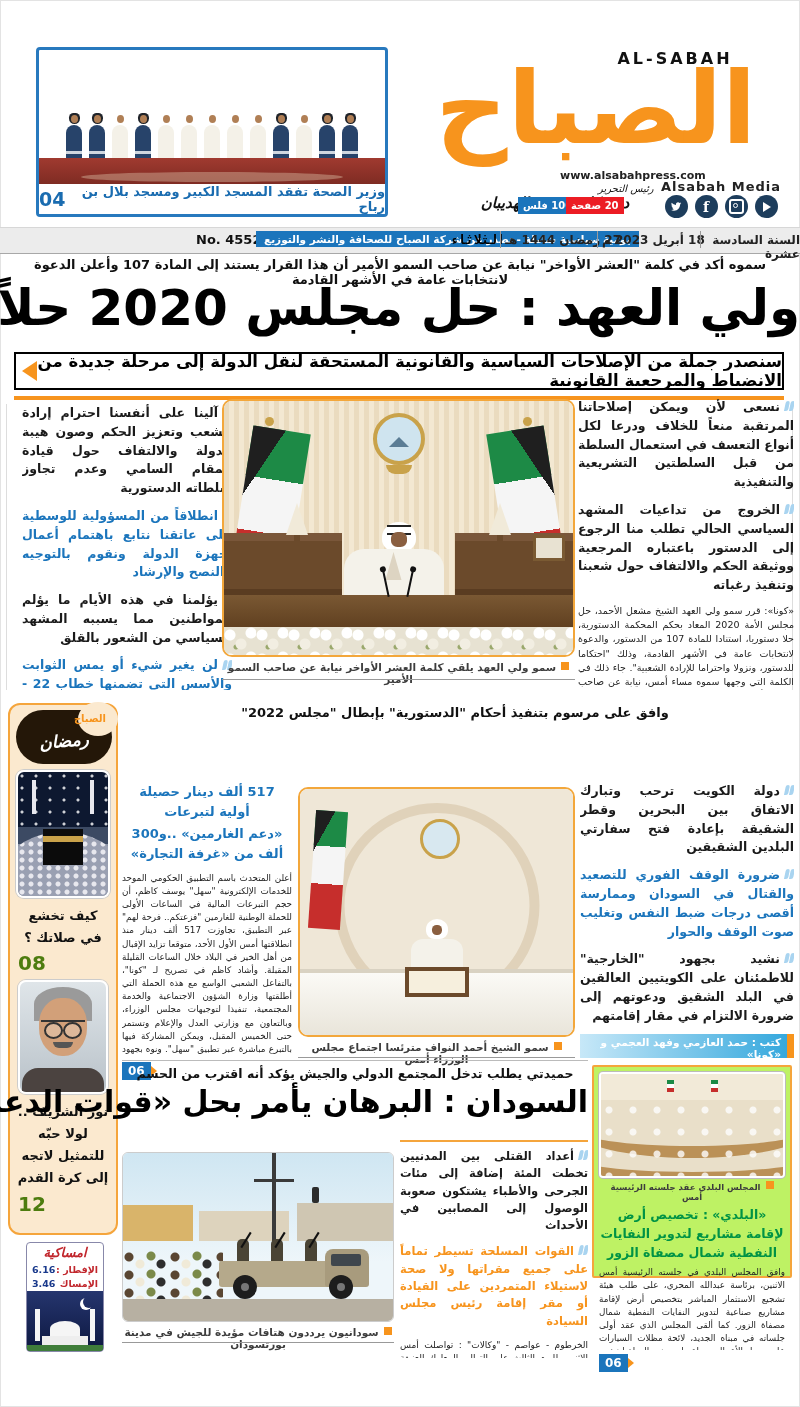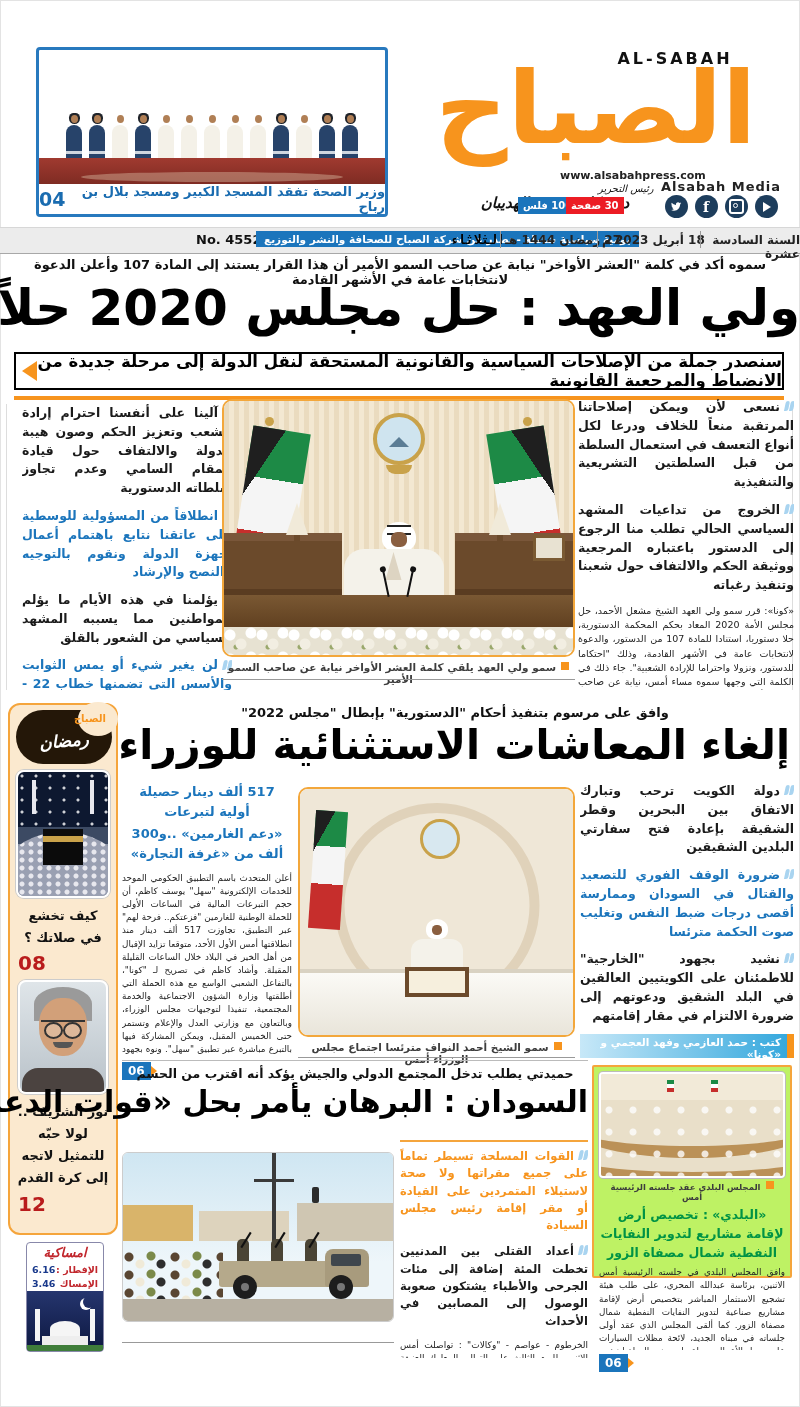--- a/index.html
+++ b/index.html
@@ -129,21 +129,21 @@
   .rl-top{position:absolute;right:6px;top:4px;font-size:10px;font-weight:bold;color:#F7941D;z-index:2;}
   .rl-main{position:absolute;left:10px;top:22px;width:80px;text-align:center;font-size:17px;font-weight:bold;font-style:italic;color:#fff;transform:rotate(-5deg);z-index:2;}
   .kaaba{position:relative;width:94px;height:128px;margin:3px auto 0;border-radius:8px;border:2px solid #fff;box-shadow:0 0 0 1px #ccc;overflow:hidden;box-sizing:border-box;
      background:linear-gradient(180deg,#0d1830 0 44%,#3c4a63 44% 58%,#8a92a4 58%);}
   .kstars{position:absolute;inset:0;background:radial-gradient(circle at 4px 4px,rgba(255,255,255,.8) 1px,transparent 2px);background-size:14px 12px;height:50%;}
   .kmin{position:absolute;top:8px;width:4px;height:34px;background:#e8e8ee;}
   .kcrowd{position:absolute;bottom:0;left:-10%;width:120%;height:52%;border-radius:50% 50% 0 0;background:radial-gradient(circle at 4px 4px,#e8e8ee 2px,transparent 3px),#9aa0b2;background-size:9px 8px;}
   .cube{position:absolute;left:50%;top:46%;transform:translateX(-50%);width:40px;height:36px;background:#0b0b0b;}
   .cube::after{content:"";position:absolute;left:0;right:0;top:7px;height:6px;background:#c9a24a;}
   .sbt{font-size:13px;font-weight:bold;color:#111;text-align:center;line-height:1.7;margin:7px 2px 2px;}
-  .sbref{font-size:20px;font-weight:bold;color:#b91c1c;text-align:left;margin:0 4px;direction:ltr;}
+  .sbref{font-size:20px;font-weight:bold;color:#4d7c0f;text-align:left;margin:0 4px;direction:ltr;}
   .portrait{position:relative;width:90px;height:114px;margin:5px auto 0;border-radius:8px;border:2px solid #fff;box-shadow:0 0 0 1px #ccc;overflow:hidden;box-sizing:border-box;background:linear-gradient(180deg,#dfe5e9,#b9c2c9);}
   .hair{position:absolute;top:5px;left:50%;transform:translateX(-50%);width:58px;height:34px;border-radius:50% 50% 0 0;background:#9a9a9a;}
   .pf{position:absolute;top:16px;left:50%;transform:translateX(-50%);width:48px;height:58px;border-radius:45% 45% 48% 48%;background:#d2a079;}
   .gl{position:absolute;top:38px;left:50%;transform:translateX(-50%);width:44px;height:16px;border-top:2px solid #333;}
   .gl::before,.gl::after{content:"";position:absolute;top:0;width:15px;height:13px;border:2px solid #333;border-radius:50%;background:rgba(255,255,255,.25);}
   .gl::before{left:3px;} .gl::after{right:3px;}
   .mu{position:absolute;top:60px;left:50%;transform:translateX(-50%);width:20px;height:6px;border-radius:0 0 8px 8px;background:#555;}
   .sh{position:absolute;bottom:0;left:50%;transform:translateX(-50%);width:82px;height:24px;border-radius:16px 16px 0 0;background:#4b4340;}
   .imsakia{left:26px;top:1242px;width:78px;height:110px;border:1px solid #88a;border-radius:4px;overflow:hidden;background:#fff;box-sizing:border-box;direction:rtl;}
   .ims-title{height:20px;line-height:20px;text-align:center;font-size:13px;font-weight:bold;font-style:italic;color:#C1272D;}
@@ -283,21 +283,21 @@
         <span class="fb">f</span>
       </span>
     <span class="sicon">
         <span class="ig"></span>
       </span>
     <span class="sicon">
         <span class="yt"></span>
       </span>
   </div>
   <div class="abs badge price">100 فلس</div>
-  <div class="abs badge pages">30 صفحة</div>
+  <div class="abs badge pages">20 صفحة</div>
 
   <div class="abs datebar"></div>
   <div class="abs issue">No. 4552</div>
   <div class="abs tag">يومية سياسية شاملة - تصدر عن شركة الصباح للصحافة والنشر والتوزيع</div>
   <div class="abs day">الثلاثاء</div>
   <div class="abs vsep" style="left:500px;"></div>
   <div class="abs dt" style="left:505px;">27 رمضان 1444 هـ</div>
   <div class="abs vsep" style="left:597px;"></div>
   <div class="abs dt" style="left:602px;">18 أبريل 2023 م</div>
   <div class="abs vsep" style="left:700px;"></div>
@@ -349,21 +349,20 @@
   <div class="abs caprule" style="left:222px;top:679px;width:353px;"></div>
 
   <div class="abs qcol leadR">
     <p class="q q12 c-bk"><span class="qm"><i></i><i></i></span><span>نسعى لأن ويمكن إصلاحاتنا المرتقبة منعاً للخلاف ودرعا لكل أنواع التعسف في استعمال السلطة من قبل السلطتين التشريعية والتنفيذية</span></p>
     <p class="q q12 c-bk"><span class="qm"><i></i><i></i></span><span>الخروج من تداعيات المشهد السياسي الحالي تطلب منا الرجوع إلى الدستور باعتباره المرجعية ووثيقة الحكم والالتفاف حول شعبنا وتنفيذ رغباته</span></p>
     <div class="body" style="height:94px;overflow:hidden;">«كونا»: قرر سمو ولي العهد الشيخ مشعل الأحمد، حل مجلس الأمة 2020 المعاد بحكم المحكمة الدستورية، حلا دستوريا، استنادا للمادة 107 من الدستور، والدعوة لانتخابات عامة في الأشهر القادمة، وذلك "احتكاما للدستور، ونزولا واحتراما للإرادة الشعبية". جاء ذلك في الكلمة التي وجهها سموه مساء أمس، نيابة عن صاحب السمو أمير البلاد، بمناسبة العشر الأواخر من شهر رمضان المبارك. وأوضح سمو ولي العهد، أن سبب حل مجلس الأمة 2020، "هو الانتصار للإرادة الشعبية" مما يتطلب معه ضرورة</div>
 
   </div>
 
   <div class="abs kicker k2">وافق على مرسوم بتنفيذ أحكام "الدستورية" بإبطال "مجلس 2022"</div>
-  <div class="abs h2">إلغاء المعاشات الاستثنائية للوزراء</div>
 
   <div class="abs substory">
     <p class="subh" style="margin-bottom:2px;">517 ألف دينار حصيلة أولية لتبرعات</p>
     <p class="subh">«دعم الغارمين» ..و300 ألف من «غرفة التجارة»</p>
     <div class="sbody">أعلن المتحدث باسم التطبيق الحكومي الموحد للخدمات الإلكترونية "سهل" يوسف كاظم، أن حجم التبرعات المالية في الساعات الأولى للحملة الوطنية للغارمين "فزعتكم.. فرحة لهم" عبر التطبيق، تجاوزت 517 ألف دينار منذ انطلاقتها أمس الأول الأحد، متوقعا تزايد الإقبال من أهل الخير في البلاد خلال الساعات القليلة المقبلة. وأشاد كاظم في تصريح لـ "كونا"، بالتفاعل الشعبي الواسع مع هذه الحملة التي أطلقتها وزارة الشؤون الاجتماعية والخدمة المجتمعية، تنفيذا لتوجيهات مجلس الوزراء، وبالتعاون مع وزارتي العدل والإعلام وتستمر حتى الخميس المقبل، ويمكن المشاركة فيها بالتبرع مباشرة عبر تطبيق "سهل". ونوه بجهود وزارة الشؤون في تنفيذ توجيهات مجلس الوزراء عبر طرح خدمة "حملات جمع التبرعات"، مما يجسد خطوة فعلية لتعزيز دور التكافل الاجتماعي تحت متابعة حكومية رسمية. من ناحيته أشاد أمين سر اللجنة العليا للوسطية ومدير مركز تعزيز الوسطية الدكتور عبدالله الشريكة، بحملة "فزعتكم.. فرحة لهم" التي أطلقتها</div>
     <span class="pref">06</span>
   </div>
 
   <div class="abs photo2">
     <div class="cab2">
@@ -375,21 +374,21 @@
       <div class="nmp"></div>
     </div>
   </div>
   <div class="abs cap cap2">
     <span class="sq"></span><span>سمو الشيخ أحمد النواف مترئسا اجتماع مجلس الوزراء أمس</span>
   </div>
   <div class="abs caprule" style="left:298px;top:1057px;width:277px;"></div>
 
   <div class="abs qcol rightcol2">
     <p class="q q12 c-bk"><span class="qm"><i></i><i></i></span><span>دولة الكويت ترحب وتبارك الاتفاق بين البحرين وقطر الشقيقة بإعادة فتح سفارتي البلدين الشقيقين</span></p>
-    <p class="q q12 c-bl"><span class="qm"><i></i><i></i></span><span>ضرورة الوقف الفوري للتصعيد والقتال في السودان وممارسة أقصى درجات ضبط النفس وتغليب صوت الحكمة مترئسا</span></p>
+    <p class="q q12 c-bl"><span class="qm"><i></i><i></i></span><span>ضرورة الوقف الفوري للتصعيد والقتال في السودان وممارسة أقصى درجات ضبط النفس وتغليب صوت الوقف والحوار</span></p>
     <p class="q q12 c-bk"><span class="qm"><i></i><i></i></span><span>نشيد بجهود "الخارجية" للاطمئنان على الكويتيين العالقين في البلد الشقيق ودعوتهم إلى ضرورة الالتزام في مقار إقامتهم</span></p>
     <div class="byline">كتب : حمد العازمي وفهد العجمي و «كونا»</div>
 
   </div>
 
   <div class="abs sidebox">
     <div class="rl">
       <div class="rl-moon"></div>
       <div class="rl-top">الصباح</div>
       <div class="rl-main">رمضان</div>
@@ -432,22 +431,22 @@
       <div class="mbase"></div>
       <div class="gr"></div>
     </div>
   </div>
 
   <div class="abs rule3"></div>
   <div class="abs kicker k3">حميدتي يطلب تدخل المجتمع الدولي والجيش يؤكد أنه اقترب من الحسم</div>
   <div class="abs h3">السودان : البرهان يأمر بحل «قوات الدعم السريع»</div>
 
   <div class="abs squotes">
+    <p class="q q11 c-bk"><span class="qm"><i></i><i></i></span><span>أعداد القتلى بين المدنيين تخطت المئة إضافة إلى مئات الجرحى والأطباء يشتكون صعوبة الوصول إلى المصابين في الأحداث</span></p>
     <p class="q q11 c-or"><span class="qm"><i></i><i></i></span><span>القوات المسلحة تسيطر تماماً على جميع مقراتها ولا صحة لاستيلاء المتمردين على القيادة أو مقر إقامة رئيس مجلس السيادة</span></p>
-    <p class="q q11 c-bk"><span class="qm"><i></i><i></i></span><span>أعداد القتلى بين المدنيين تخطت المئة إضافة إلى مئات الجرحى والأطباء يشتكون صعوبة الوصول إلى المصابين في الأحداث</span></p>
     <div class="sbody2">الخرطوم - عواصم - "وكالات" : تواصلت أمس الإثنين، لليوم الثالث على التوالي المعارك العنيفة بين الجيش السوداني وقوات الدعم السريع، ودارت أشرس المعارك داخل وبمحيط القيادة العامة للجيش السوداني وشارع "عبيد ختم" شرق الخرطوم، وسمع سكان الأحياء المجاورة أصوات انفجارات مدوية بينما واصل سلاح</div>
 
   </div>
 
   <div class="abs photo3">
     <div class="sud">
       <div class="bl1"></div>
       <div class="bl2"></div>
       <div class="bl3"></div>
       <div class="pole"></div>
@@ -458,20 +457,23 @@
         <div class="sol" style="left:18px;"></div>
         <div class="sol" style="left:52px;"></div>
         <div class="sol" style="left:86px;"></div>
         <div class="tbed"></div>
         <div class="tcab"></div>
         <div class="wh" style="left:14px;"></div>
         <div class="wh" style="right:16px;"></div>
       </div>
     </div>
   </div>
+  <div class="abs cap cap3">
+    <span class="sq"></span><span>سودانيون يرددون هتافات مؤيدة للجيش في مدينة بورتسودان</span>
+  </div>
   <div class="abs caprule" style="left:122px;top:1342px;width:272px;"></div>
 
   <div class="abs munbox">
     <div class="photo4">
       <div class="wall"></div>
       <div class="mflag" style="left:66px;"></div>
       <div class="mflag" style="left:110px;"></div>
       <div class="arc" style="top:26px;height:46px;"></div>
       <div class="arc" style="top:46px;height:52px;left:-25%;width:150%;"></div>
       <div class="arc" style="top:66px;height:60px;left:-35%;width:170%;"></div>

